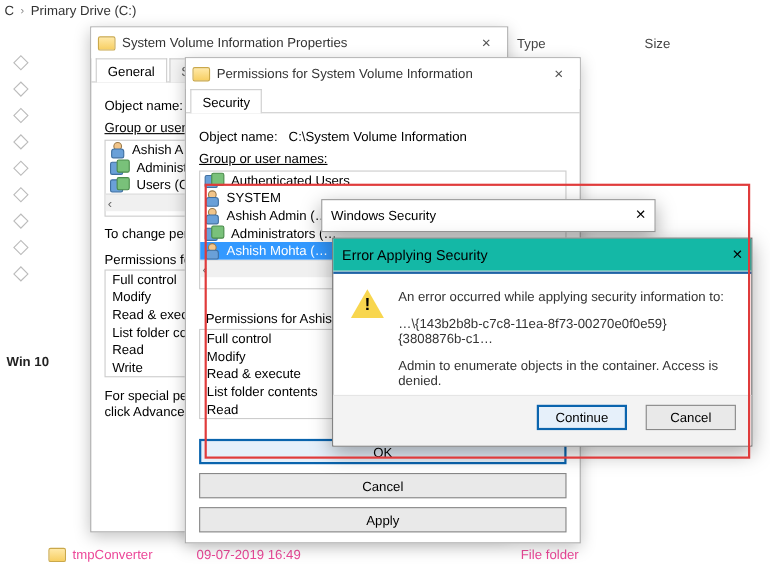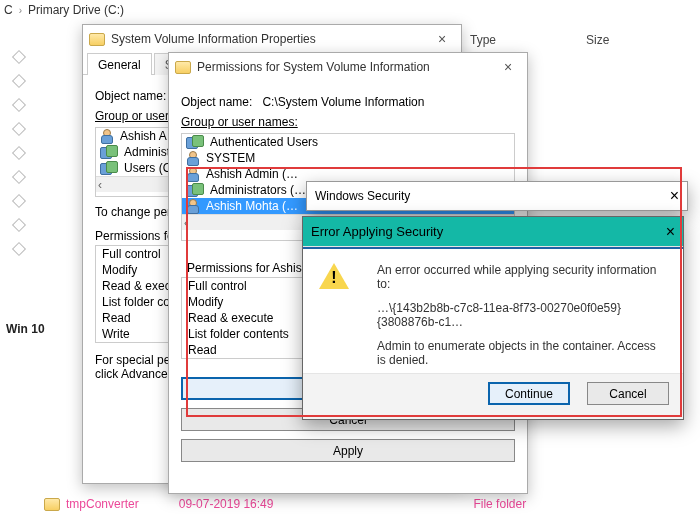--- a/index.html
+++ b/index.html
@@ -58,21 +58,21 @@
   .sec-outer { position:absolute; background:#fff; border:1px solid #999; box-shadow: 0 6px 18px rgba(0,0,0,0.35); }
   .sec-title { height:28px; display:flex; align-items:center; padding:0 8px; }
   .sec-title .t { flex:1; }
   .sec-dialog { position:absolute; background:#fff; border:1px solid #666; box-shadow: 0 6px 18px rgba(0,0,0,0.35); }
   .sec-dialog .dhead { height:30px; background:#14b8a6; display:flex; align-items:center; padding:0 8px; border-bottom:1px solid #e5e5e5; }
   .sec-dialog .dhead .t { flex:1; font-size:13px; }
   .blueline { height:2px; background:#1e62a5; }
   .warn-icon { width:30px; height:26px; position:relative; flex-shrink:0; }
   .warn-icon::before { content:""; position:absolute; left:0; top:0; border-left:15px solid transparent; border-right:15px solid transparent; border-bottom:26px solid #f8d64e; }
   .warn-icon::after { content:"!"; position:absolute; left:0; width:30px; top:6px; text-align:center; font-weight:bold; color:#000; font-size:16px; }
-  .dbody { display:flex; gap:28px; padding: 14px 16px 6px; }
+  .dbody { display:flex; gap:13px; padding: 14px 16px 6px; }
   .dtext { display:flex; flex-direction:column; gap:10px; color:#333; font-size:12px; }
   .dbtns { display:flex; gap:17px; justify-content:flex-end; padding: 8px 14px 14px; background:#f3f3f3; border-top:1px solid #e5e5e5; }
 
   .highlight-box { position:absolute; border: 2px solid #e03b3b; pointer-events:none; }
 </style>
 </head>
 <body>
 
 <div class="breadcrumb">
   <span>C</span>
@@ -166,20 +166,23 @@
     <div class="lbl">click Advanced.</div>
   </div>
 </div>
 
 <div class="win" style="left:168px; top:52px; width:360px; height:442px;">
   <div class="titlebar">
     <span class="ticon icon-folder-sm"></span>
     <span class="ttext">Permissions for System Volume Information</span>
     <span class="close">×</span>
   </div>
+  <div class="tabs">
+    <div class="tab">Security</div>
+  </div>
   <div class="content">
     <div class="field-row">
       <span class="lbl">Object name:</span>
       <span>C:\System Volume Information</span>
     </div>
     <div class="lbl" style="text-decoration:underline;margin-top:6px">Group or user names:</div>
     <div class="groupbox" style="height:108px;">
       <div class="grouplist">
         <div class="gitem">
             <span class="icon-users"></span>
@@ -262,21 +265,21 @@
         </div>
       </div>
   </div>
   <div class="btns">
     <div class="btn primary">OK</div>
     <div class="btn">Cancel</div>
     <div class="btn">Apply</div>
   </div>
 </div>
 
-<div class="sec-outer" style="left:306px; top:181px; width:382px; height:30px;">
+<div class="sec-outer" style="left:292px; top:181px; width:304px; height:30px;">
   <div class="sec-title">
     <span class="t">Windows Security</span>
     <span class="close" style="font-size:16px;cursor:pointer">×</span>
   </div>
 </div>
 
 <div class="sec-dialog" style="left:302px; top:216px; width:382px;">
   <div class="dhead">
     <span class="t">Error Applying Security</span>
     <span style="font-size:16px;cursor:pointer">×</span>

